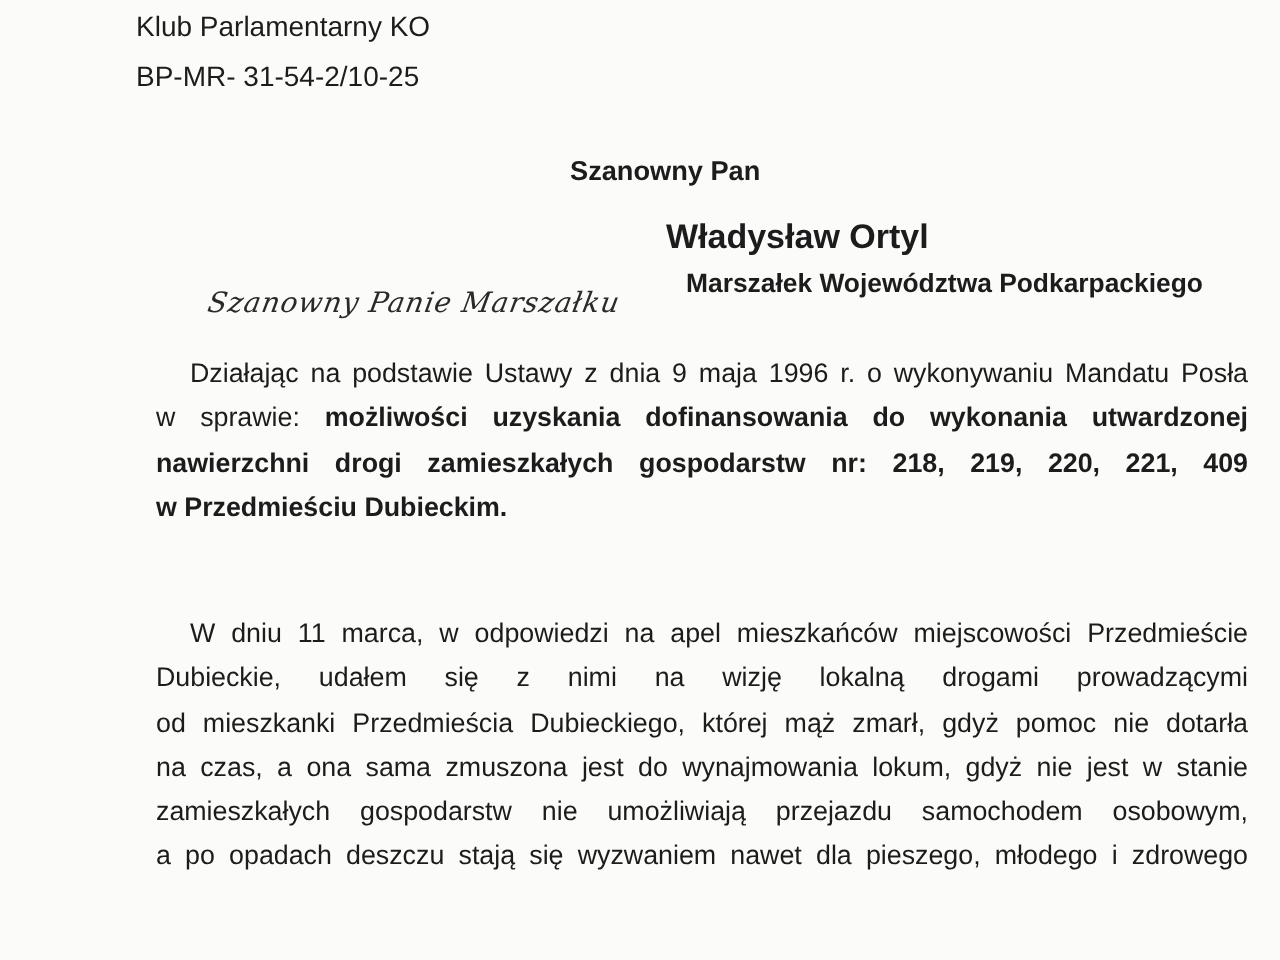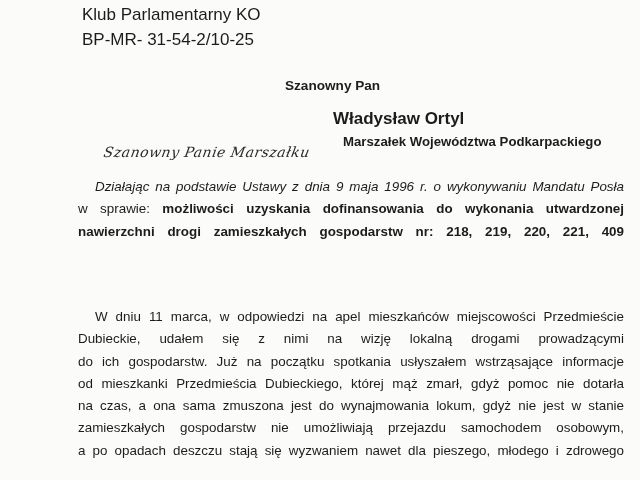--- a/index.html
+++ b/index.html
@@ -4,21 +4,21 @@
   <style>
     html, body { margin: 0; padding: 0; }
     body {
       width: 640px; height: 480px; overflow: hidden;
       background: #fbfbf9;
       font-family: "Liberation Sans", sans-serif;
       color: #1c1c1c;
       position: relative;
     }
     .abs { position: absolute; white-space: nowrap; }
-    .hdr { font-size: 17px; left: 82px; }
+    .hdr { font-size: 14px; left: 68px; }
     .bold { font-weight: bold; }
     .salutation { font-size: 13.6px; }
     .sig {
       position: absolute; left: 104px; top: 144px;
       font-family: "DejaVu Serif", serif; font-style: italic;
       font-size: 14px; color: #2a2a2a; letter-spacing: 0.5px;
       transform: skewX(-10deg);
     }
     .para {
       position: absolute; left: 78px; width: 546px;
@@ -35,29 +35,29 @@
 <div class="abs hdr" style="top:5px;">Klub Parlamentarny KO</div>
 <div class="abs hdr" style="top:30px;">BP-MR- 31-54-2/10-25</div>
 
 <div class="abs salutation bold" style="left:237px; top:78px;margin-left:48px;">Szanowny Pan</div>
 <div class="abs bold" style="left:333px; top:109px; font-size:17px;">Władysław Ortyl</div>
 <div class="abs bold" style="left:331px; top:134px; font-size:13.2px;padding-left:12px;">Marszałek Województwa Podkarpackiego</div>
 
 <div class="sig">Szanowny Panie Marszałku</div>
 
 <div class="para" style="top:176px;">
-  <span class="line indent" style="padding-left:17px;font-style:italic;">Działając na podstawie Ustawy z dnia 9 maja 1996 r. o wykonywaniu Mandatu Posła</span>
+  <span class="line indent" style="padding-left:17px;">Działając na podstawie Ustawy z dnia 9 maja 1996 r. o wykonywaniu Mandatu Posła</span>
   <span class="line">
     <span>w sprawie: </span>
     <b>możliwości uzyskania dofinansowania do wykonania utwardzonej</b>
   </span>
   <b class="line">nawierzchni drogi zamieszkałych gospodarstw nr: 218, 219, 220, 221, 409</b>
+  <b class="line last">w Przedmieściu Dubieckim.</b>
 </div>
 
 <div class="para" style="top:306px;">
   <span class="line indent" style="padding-left:17px;">W dniu 11 marca, w odpowiedzi na apel mieszkańców miejscowości Przedmieście</span>
   <span class="line">Dubieckie, udałem się z nimi na wizję lokalną drogami prowadzącymi</span>
-  <span class="line">do ich gospodarstw. Już na początku spotkania usłyszałem wstrząsające informacje</span>
   <span class="line">od mieszkanki Przedmieścia Dubieckiego, której mąż zmarł, gdyż pomoc nie dotarła</span>
   <span class="line">na czas, a ona sama zmuszona jest do wynajmowania lokum, gdyż nie jest w stanie</span>
   <span class="line">zamieszkałych gospodarstw nie umożliwiają przejazdu samochodem osobowym,</span>
   <span class="line">a po opadach deszczu stają się wyzwaniem nawet dla pieszego, młodego i zdrowego</span>
 </div>
 
 </body></html>

